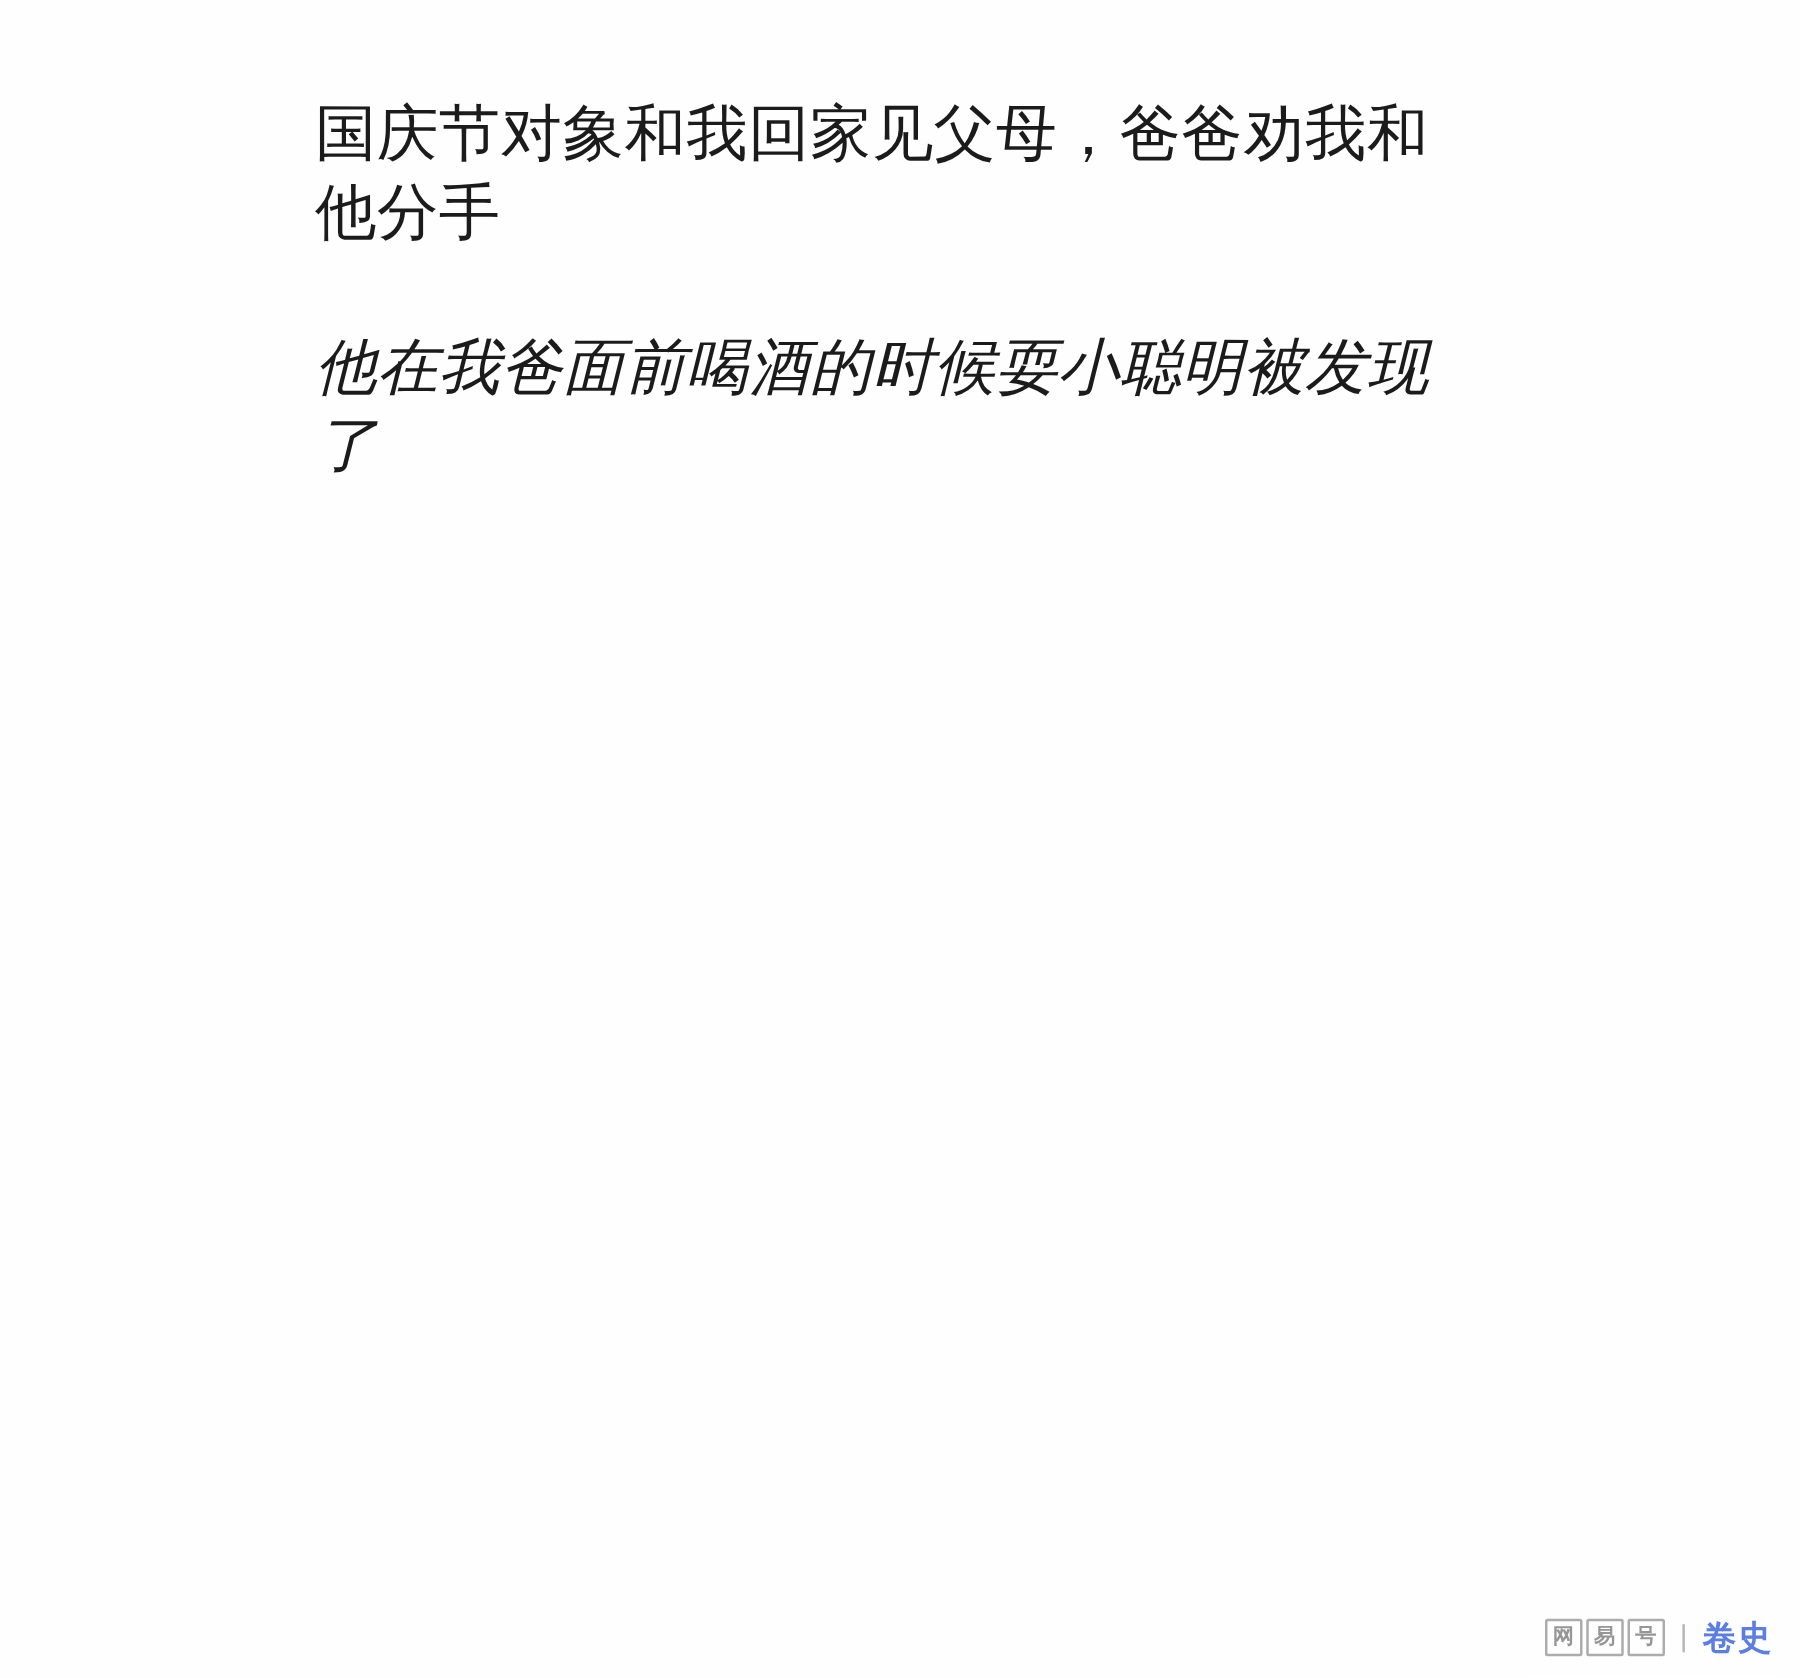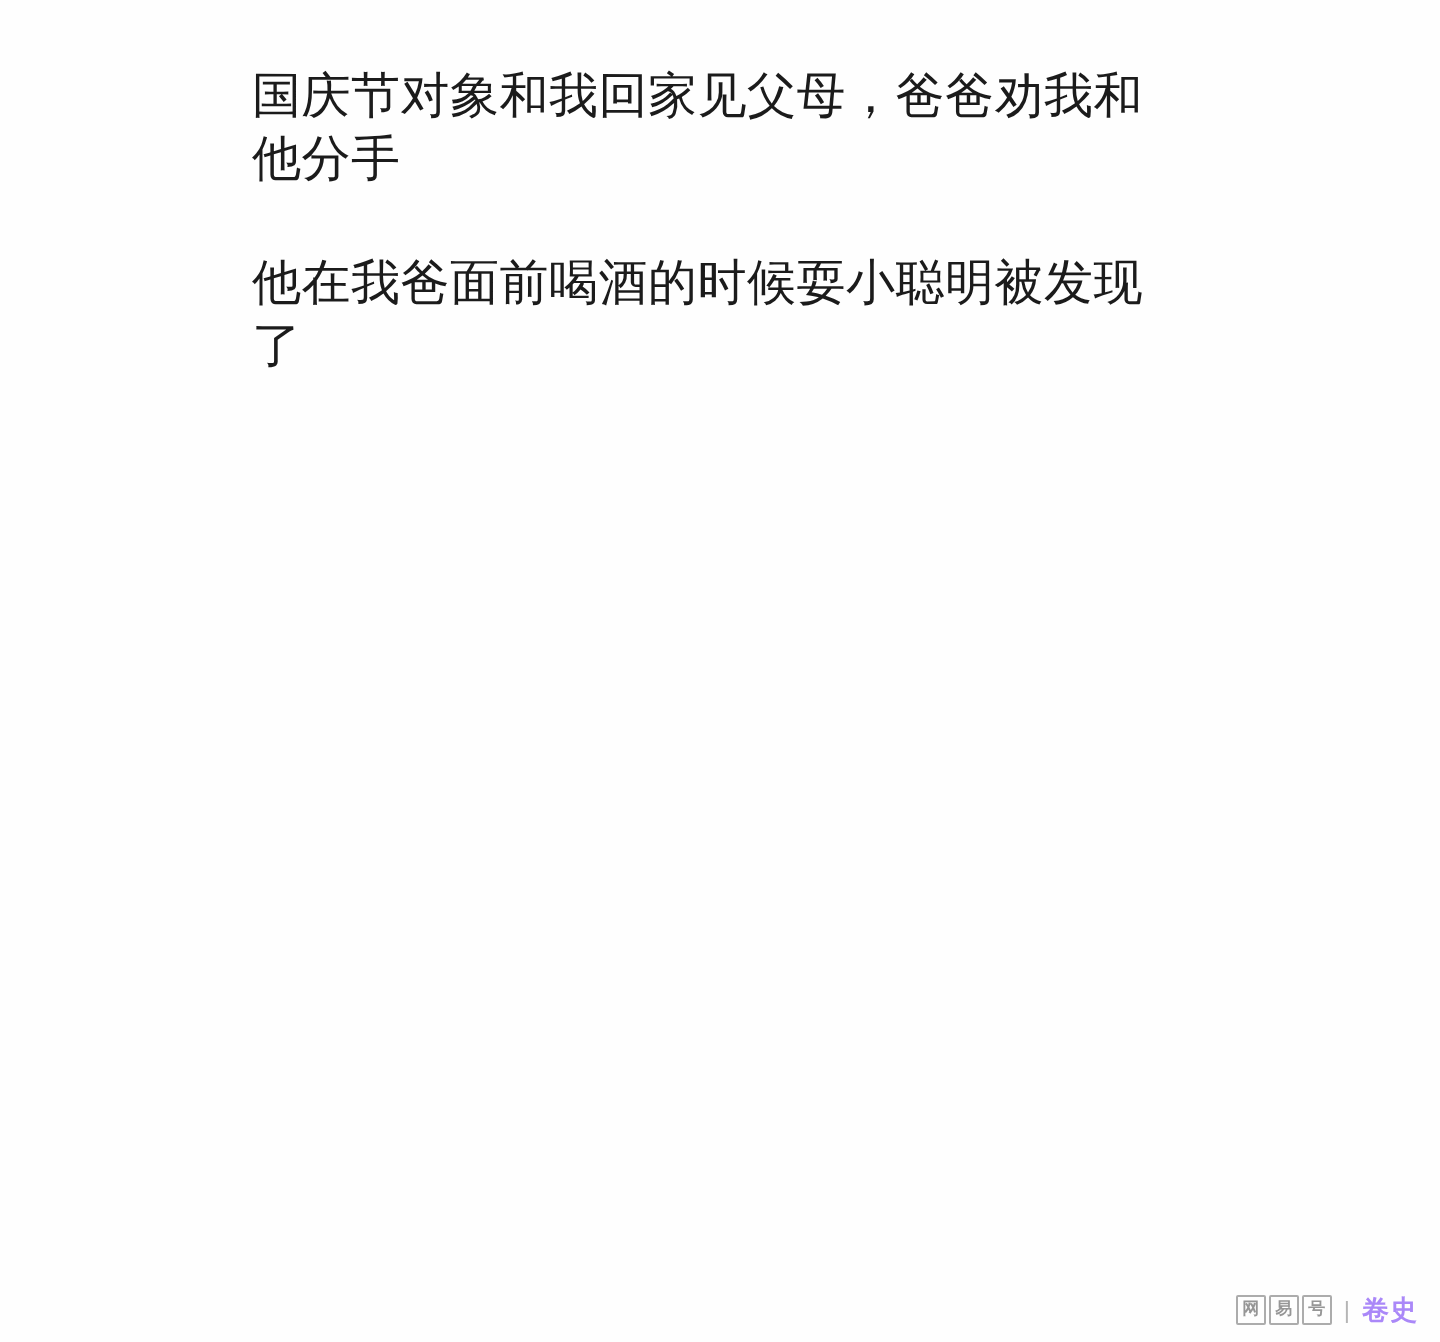--- a/index.html
+++ b/index.html
@@ -24,25 +24,26 @@
     left: 252px;
     top: 60px;
     width: 920px;
   }
   .para {
     font-size: 49px;
     line-height: 1.28;
     color: #1b1b1b;
     font-weight: 500;
     letter-spacing: 0.5px;
-    margin: 4px 0 0 0;
+    margin: 16px 0 0 0;
     word-break: break-all;
   }
   .para + .para {
     margin-top: 62px;
+    font-style: italic;
   }
   .watermark {
     position: absolute;
     right: 22px;
     bottom: 14px;
     display: flex;
     align-items: center;
     gap: 10px;
     opacity: 0.72;
   }
@@ -62,21 +63,21 @@
     text-align: center;
     font-weight: 700;
     border-radius: 2px;
   }
   .wm-sep {
     color: #9a9a9a;
     font-size: 24px;
     margin: 0 2px;
   }
   .wm-name {
-    color: #8b5cf6;
+    color: #1d4ed8;
     font-size: 27px;
     font-weight: 600;
     letter-spacing: 1px;
   }
 </style>
 </head>
 <body>
 
 <div class="page">
   <div class="content">

